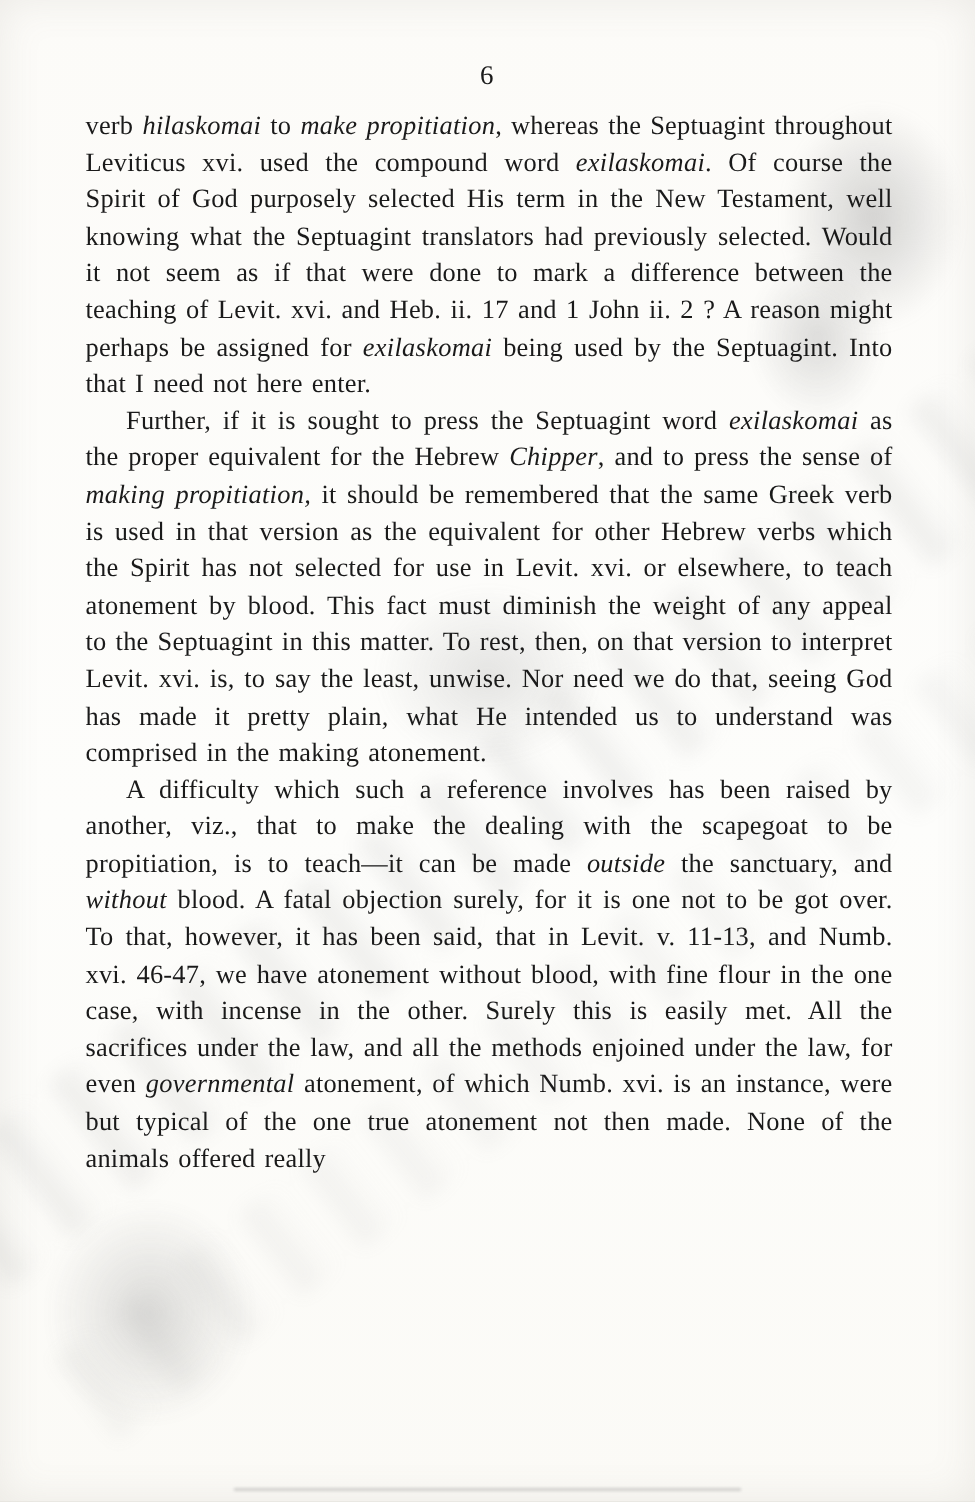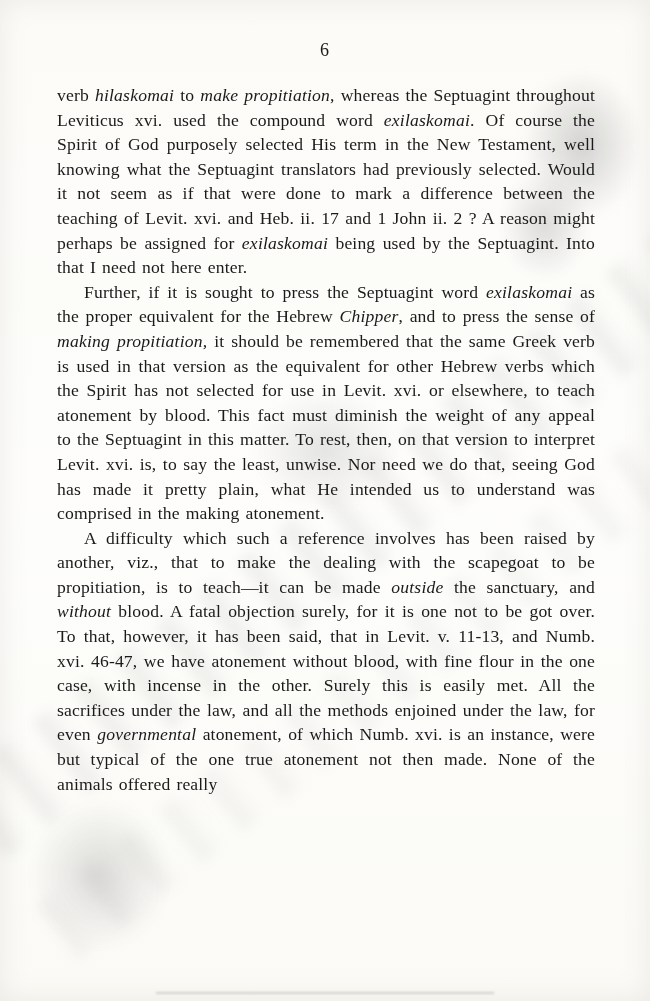--- a/index.html
+++ b/index.html
@@ -53,21 +53,21 @@
     top: 40px;
     left: 0;
     width: 100%;
     text-align: center;
     font-size: 18px;
     letter-spacing: 1px;
   }
   .text-block {
     position: absolute;
     left: 57px;
-    top: 83px;
+    top: 71px;
     width: 538px;
     font-size: 17.6px;
     line-height: 24.6px;
     text-align: justify;
     letter-spacing: 0.15px;
     word-spacing: 1.5px;
   }
   .text-block p {
     margin: 0;
   }

